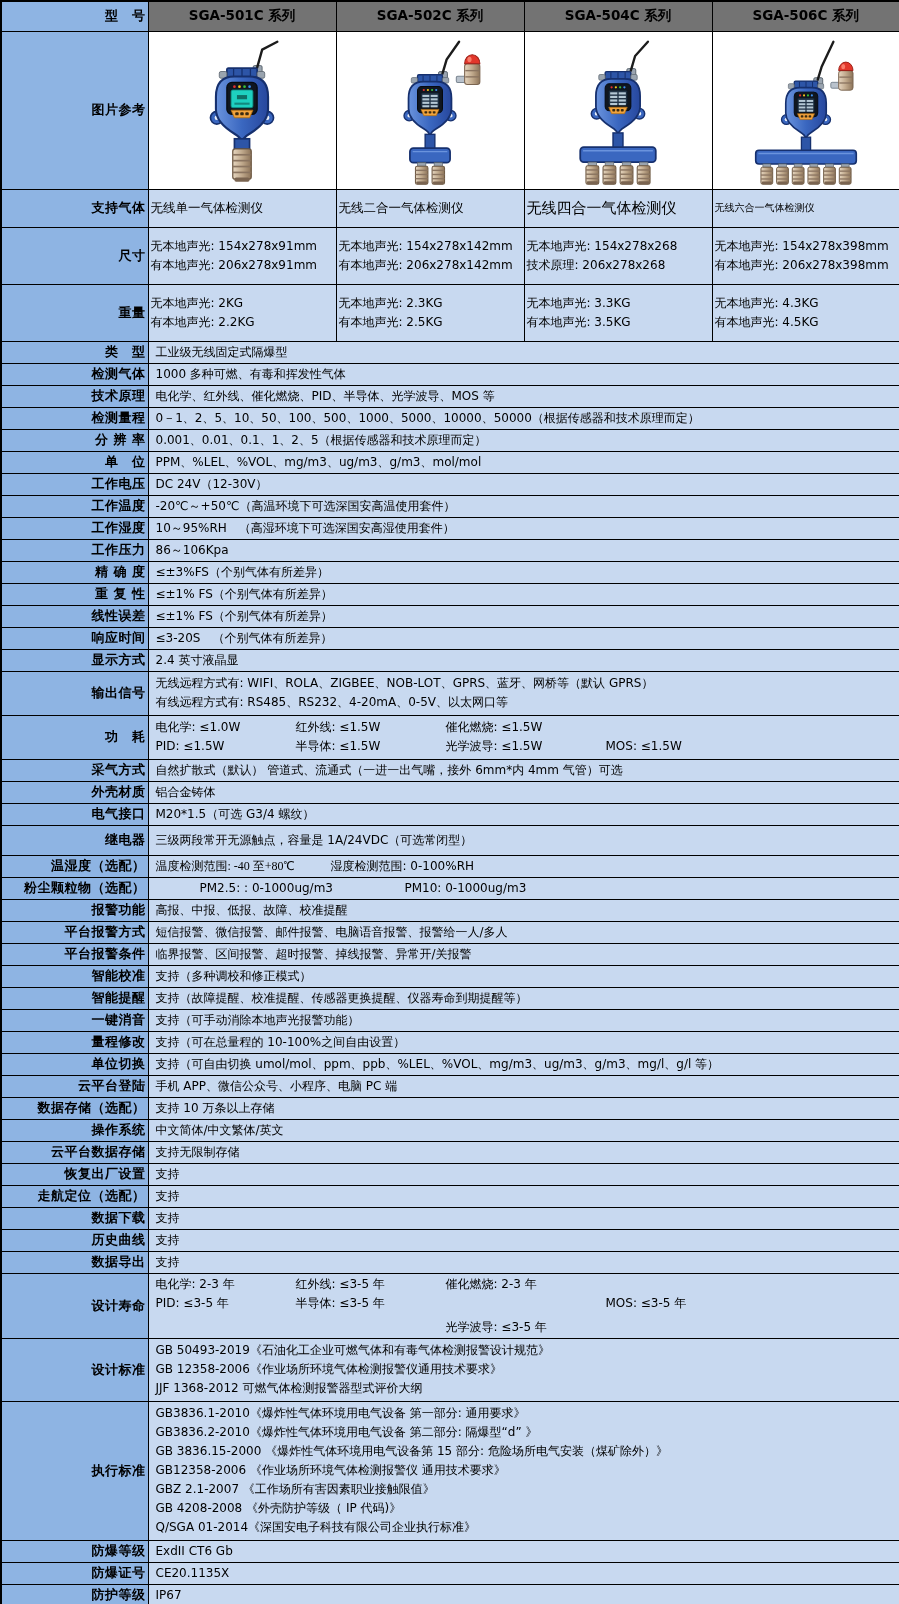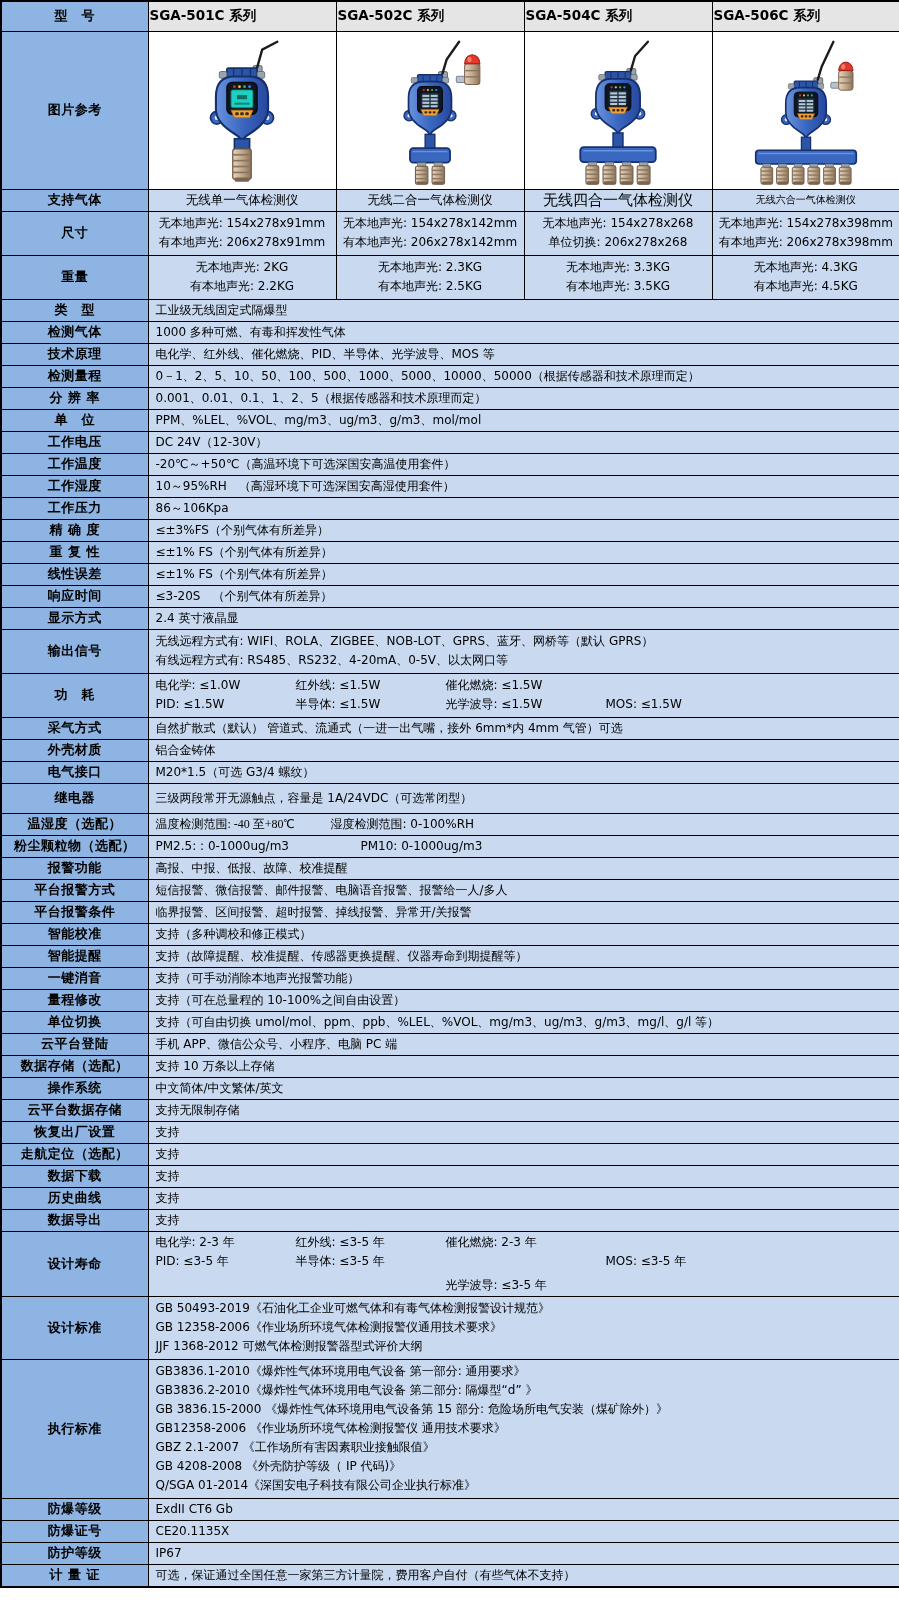--- a/index.html
+++ b/index.html
@@ -2,24 +2,24 @@
 <html><head>
 <meta charset="utf-8">
 <style>
   html,body{margin:0;padding:0;background:#ffffff;}
   body{width:899px;font-family:"DejaVu Sans","Liberation Sans",sans-serif;color:#000;}
   table.spec{border-collapse:collapse;width:899px;table-layout:fixed;border:2px solid #000;}
   td{border:1px solid #000;overflow:hidden;vertical-align:middle;}
   tr{height:20px;}
   tr.hdr{height:30px;}
   tr.imgrow{height:158px;}
-  td.lbl{background:#8EB4E3;text-align:center;font-weight:bold;font-size:13px;padding:0 2px;letter-spacing:.5px;}
-  td.mdl{background:#e5e5e5;text-align:left;font-weight:bold;font-size:13.5px;}
+  td.lbl{background:#8EB4E3;text-align:right;font-weight:bold;font-size:13px;padding:0 2px;letter-spacing:.5px;}
+  td.mdl{background:#737373;text-align:center;font-weight:bold;font-size:13.5px;}
   td.val{background:#C8D9F0;font-size:12px;padding:1px 7px;text-align:left;}
-  td.val.c{text-align:center;padding:1px 2px;}
+  td.val.c{padding:9px 2px;}
   td.imgcell{background:#ffffff;padding:0;text-align:center;}
   .line{line-height:19px;white-space:nowrap;}
   .seg{display:inline-block;vertical-align:top;}
   .devwrap{width:100%;height:156px;}
   svg{display:block;margin:0 auto;}
 </style>
 </head>
 <body>
 
 <div>
@@ -356,21 +356,21 @@
       <td class="val c">
             <div class="line">无本地声光: 154x278x91mm</div>
             <div class="line">有本地声光: 206x278x91mm</div>
           </td>
       <td class="val c">
             <div class="line">无本地声光: 154x278x142mm</div>
             <div class="line">有本地声光: 206x278x142mm</div>
           </td>
       <td class="val c">
             <div class="line">无本地声光: 154x278x268</div>
-            <div class="line">单位切换: 206x278x268</div>
+            <div class="line">技术原理: 206x278x268</div>
           </td>
       <td class="val c">
             <div class="line">无本地声光: 154x278x398mm</div>
             <div class="line">有本地声光: 206x278x398mm</div>
           </td>
     </tr>
     <tr style="height:44px">
       <td class="lbl">重量</td>
       <td class="val c">
             <div class="line">无本地声光: 2KG</div>
@@ -521,21 +521,21 @@
         </tr>
         <tr>
           <td class="lbl">温湿度（选配）</td>
           <td class="val" colspan="4">
             <div class="line"><span class="seg" style="min-width: 175px; font-family: Liberation Serif, serif;">温度检测范围: -40 至+80℃</span><span class="seg">湿度检测范围: 0-100%RH</span></div>
           </td>
         </tr>
         <tr>
           <td class="lbl">粉尘颗粒物（选配）</td>
           <td class="val" colspan="4">
-            <div class="line"><span class="seg" style="min-width: 205px;">PM2.5: : 0-1000ug/m3</span><span class="seg">PM10: 0-1000ug/m3</span></div>
+            <div class="line"><span class="seg" style="min-width: 205px; margin-left: 44px;">PM2.5: : 0-1000ug/m3</span><span class="seg">PM10: 0-1000ug/m3</span></div>
           </td>
         </tr>
         <tr>
           <td class="lbl">报警功能</td>
           <td class="val" colspan="4">
             <div class="line">高报、中报、低报、故障、校准提醒</div>
           </td>
         </tr>
         <tr>
           <td class="lbl">平台报警方式</td>

